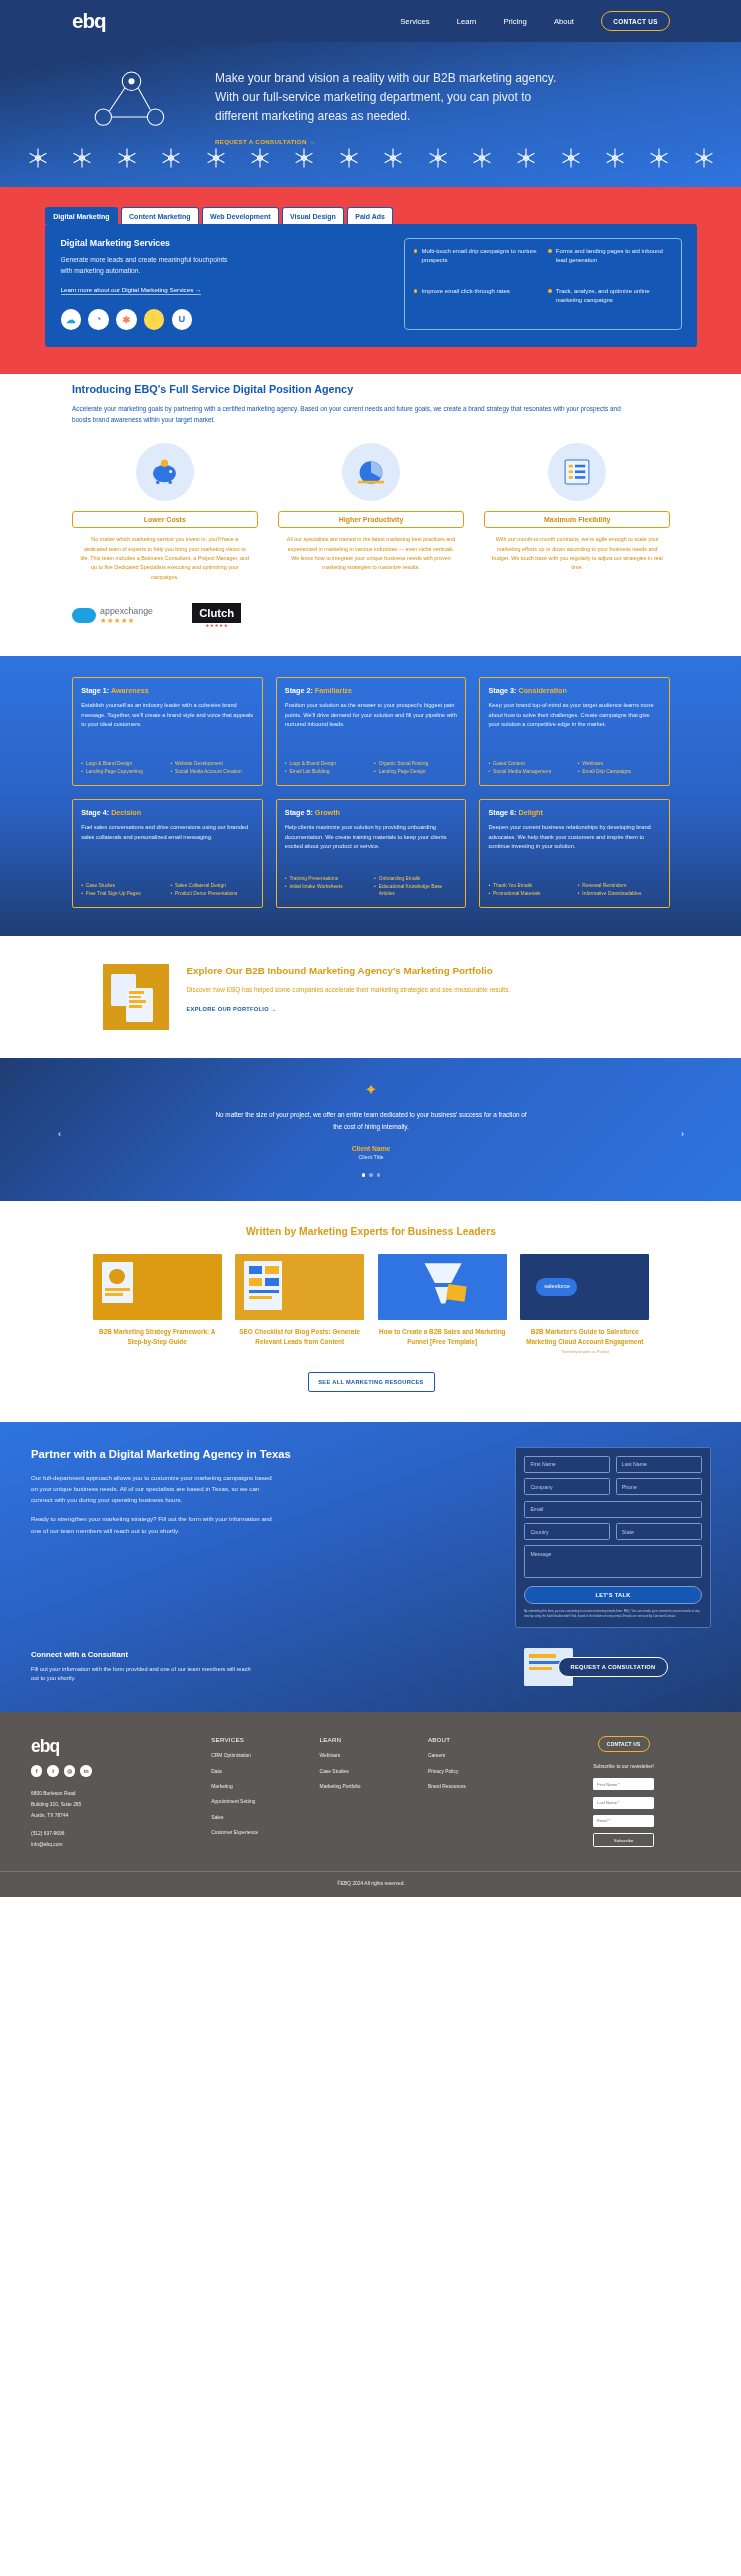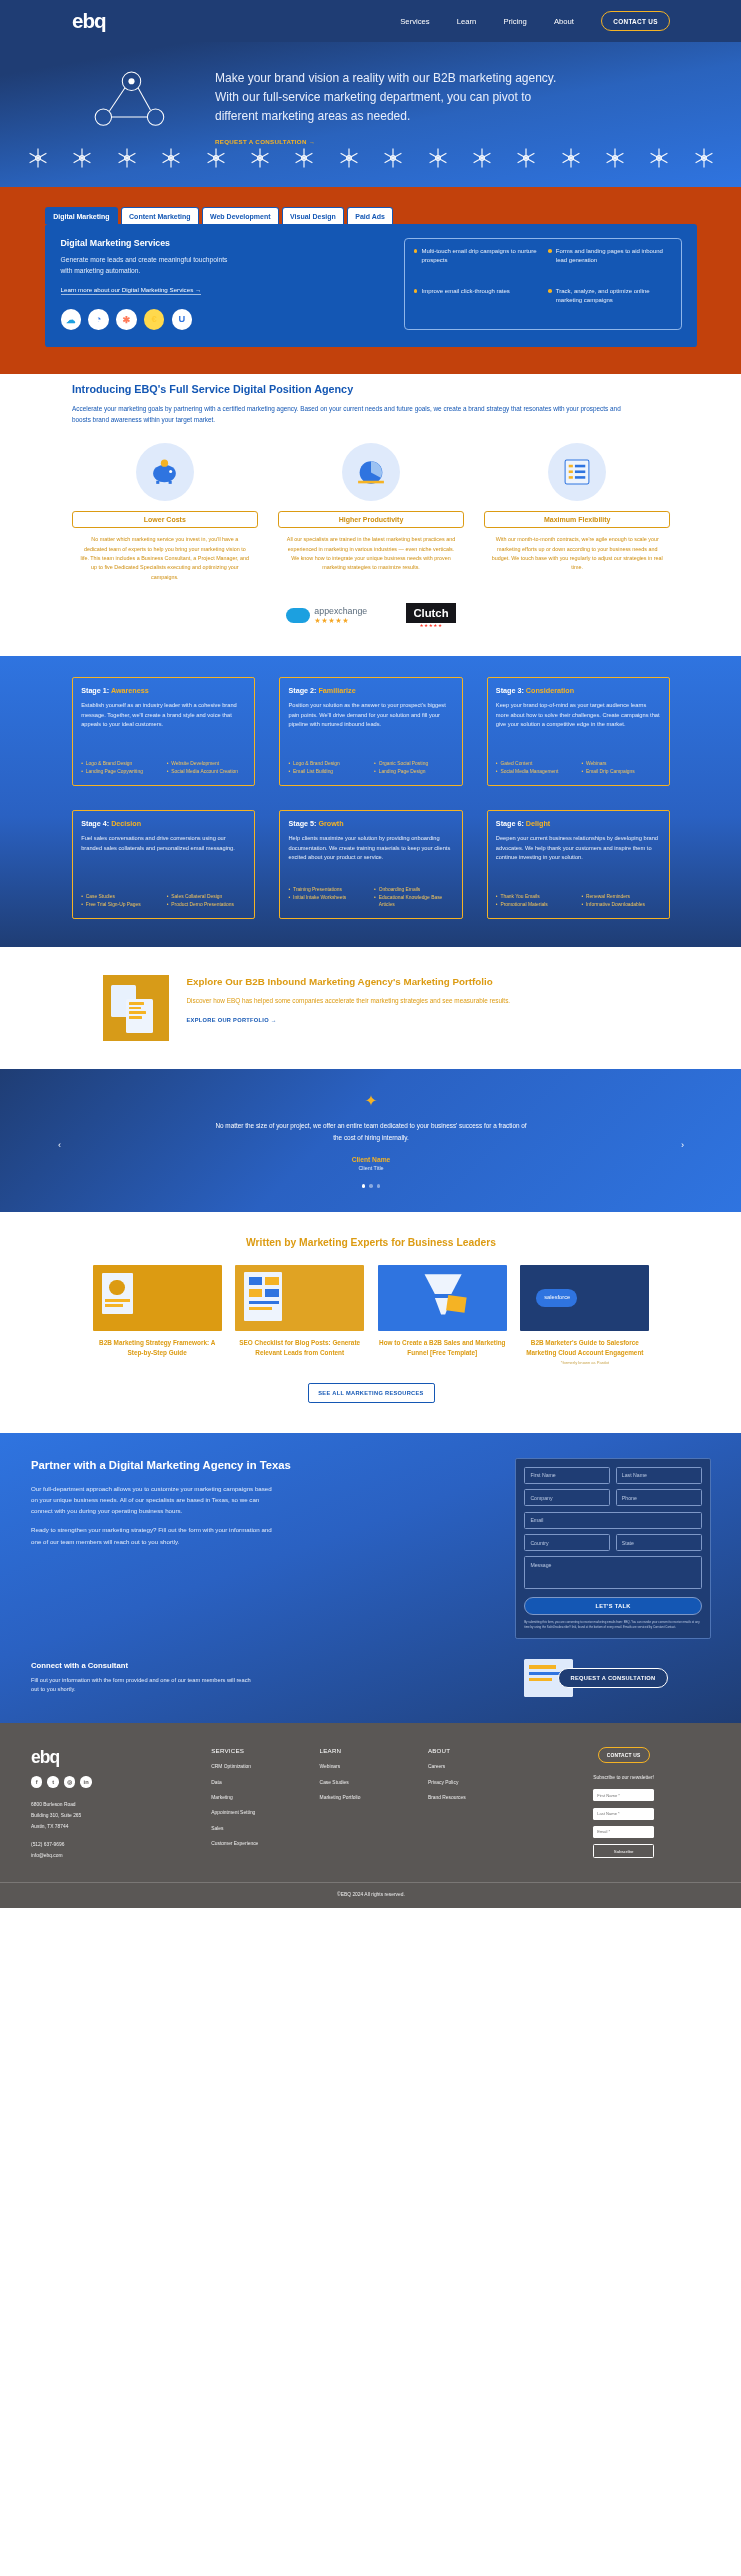--- a/index.html
+++ b/index.html
@@ -52,21 +52,21 @@
     text-align: center; color: #fff; font-size: 9.8px; padding: 23px 0 13.4px;
   }
   .trusted b { font-weight: 800; }
   .logo-strip {
     display: flex; justify-content: space-between; align-items: center;
     width: 690px; margin: 0 auto; padding-bottom: 17.5px; opacity: .95;
   }
   .logo-strip .snow { width: 24px; height: 24px; }
 
   
-  .tabs-section { background: #c2410c; padding: 19.6px 0 27px; }
+  .tabs-section { background: #ef4444; padding: 19.6px 0 27px; }
   .tabs-row { display: flex; gap: 3.1px; padding-left: 45px; }
   .tab {
     border: 1px solid #1457b4; border-radius: 3.1px 3.1px 0 0;
     background: #fff; color: #1457b4; font-weight: 700; font-size: 7px;
     padding: 4.6px 7.2px; cursor: pointer; border-bottom: none;
   }
   .tab.active { background: #1457b4; color: #fff; }
   .tab-panel {
     background: #1457b4; border-radius: 3.1px;
     margin: 0 45px; padding: 13.4px 15.5px 17.5px; color: #fff;
@@ -92,35 +92,35 @@
 
   .benefit-row { display: flex; gap: 20.6px; margin-top: 18.5px; position: relative; }
   .benefit { flex: 1; text-align: center; }
   .bicon { width: 58px; height: 58px; border-radius: 50%; background: #dfeafb; margin: 0 auto 9.3px; display:flex; align-items:center; justify-content:center; }
   .btitle {
     border: 1px solid #dc9b12; border-radius: 3.1px; color: #cf8f10;
     font-weight: 800; font-size: 7px; padding: 4.1px 5.2px; margin-bottom: 7.2px;
   }
   .btext { font-size: 5.4px; line-height: 1.75; color: #cf8f10; padding: 0 7.2px; }
 
-  .badges { display: flex; gap: 39px; justify-content: center; align-items: center; margin: 20.6px 0 23px; }
+  .badges { display: flex; gap: 39px; align-items: center; margin: 20.6px 0 23px; }
   .sf-badge { display:flex; align-items:center; gap:4.1px; }
   .sf-cloud { width: 24px; height: 15.5px; border-radius: 8.2px; background: #1ca0e0; }
   .sf-txt { font-size: 8.8px; color: #5a6b7b; }
   .stars { color: #f5a623; font-size: 7.2px; letter-spacing: 0.5px; }
   .clutch { background: #16161a; color: #fff; padding: 4.1px 7.2px; font-size: 11.3px; font-weight: 800; }
   .clutch-stars { color: #ff3d2e; font-size: 4.6px; letter-spacing: 0.5px; text-align: center; }
 
   
   .strategy {
     background: linear-gradient(180deg,#2f74e0 0%, #2a61c2 55%, #1f3d74 100%);
     padding: 20.6px 0 28px;
   }
   .strategy h2 { color: #fff; text-align: center; font-size: 10.8px; font-weight: 800; margin-bottom: 16.5px; }
-  .stage-grid { display: grid; grid-template-columns: repeat(3,1fr); gap: 24px; }
+  .stage-grid { display: grid; grid-template-columns: repeat(3,1fr); gap: 13px; }
   .stage {
     border: 0.8px solid #f5b324; border-radius: 2.1px; padding: 8.2px 8.2px 9.3px;
     color: #fff; min-height: 109px; display:flex; flex-direction:column;
   }
   .stage h4 { font-size: 7.2px; font-weight: 800; margin-bottom: 6.2px; }
   .stage h4 span { color: #f5b324; }
   .stage p { font-size: 5.7px; line-height: 1.65; color: #eaf1fc; }
   .stage-list { display:grid; grid-template-columns: 1fr 1fr; gap: 1px 6.2px; margin-top: auto; padding-top: 8.2px; }
   .stage-list li { list-style: none; font-size: 4.9px; color: #f5c65a; line-height: 1.5; position: relative; padding-left: 4.6px; }
   .stage-list li::before { content:"•"; position:absolute; left:0; }

